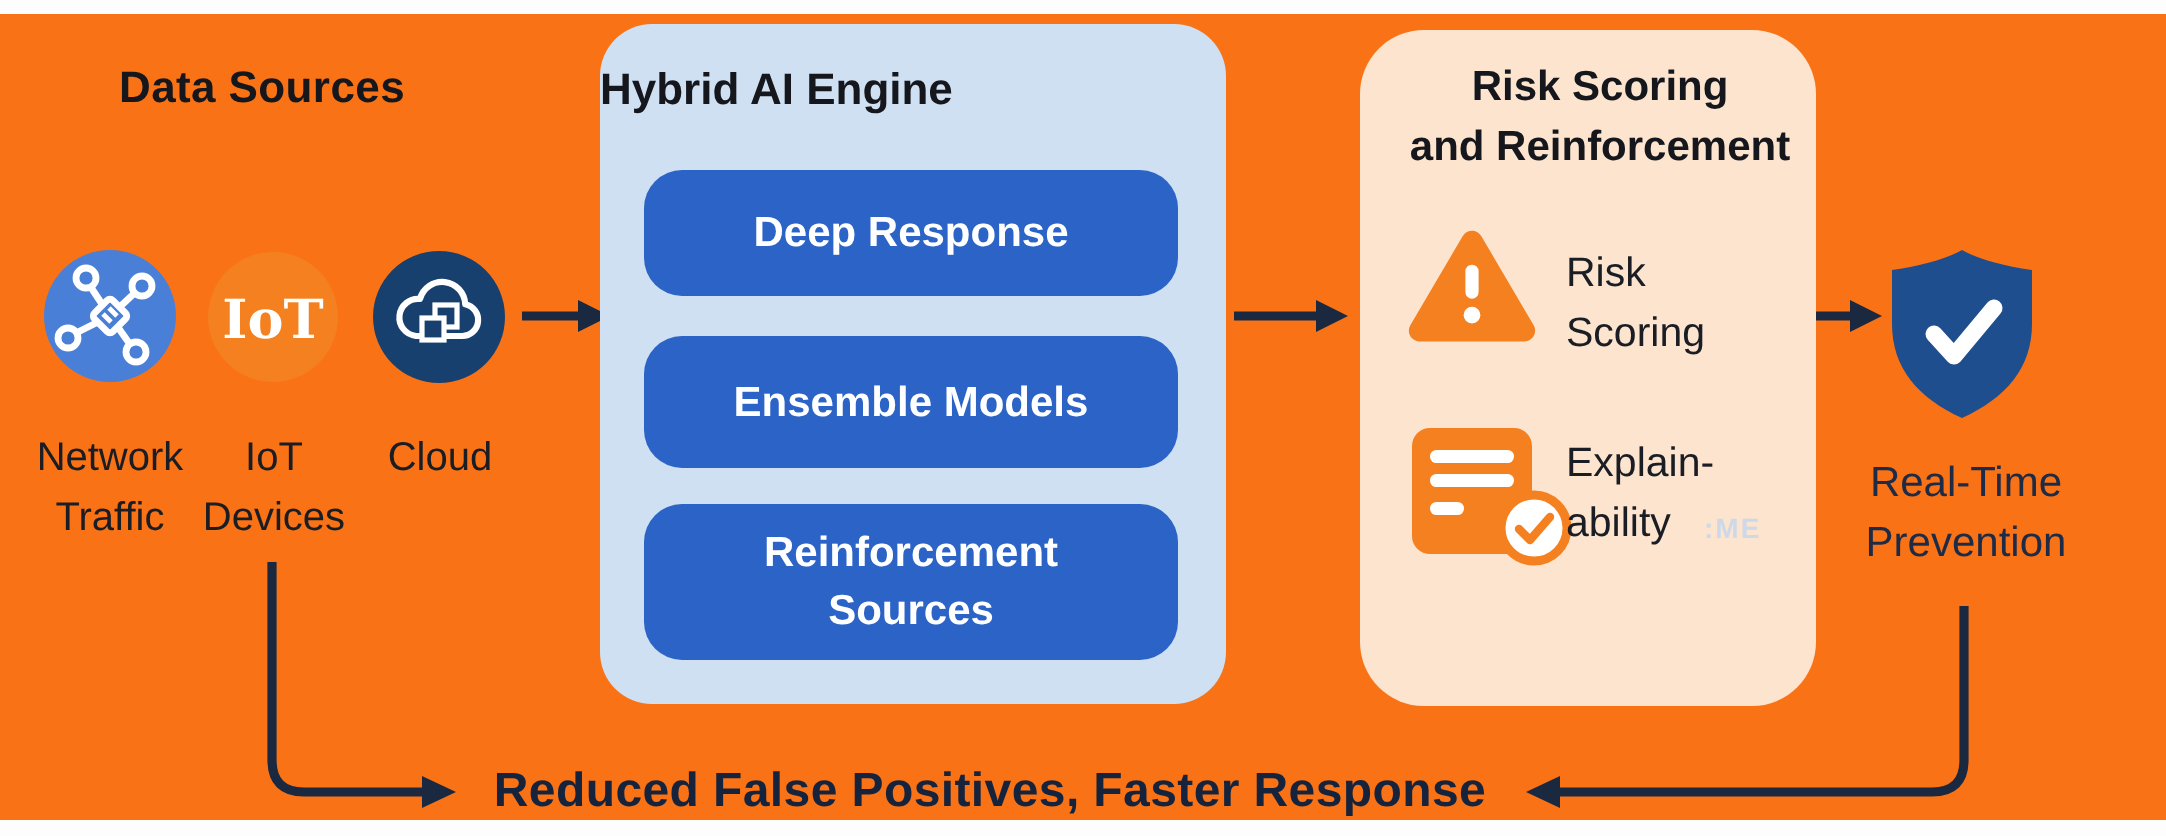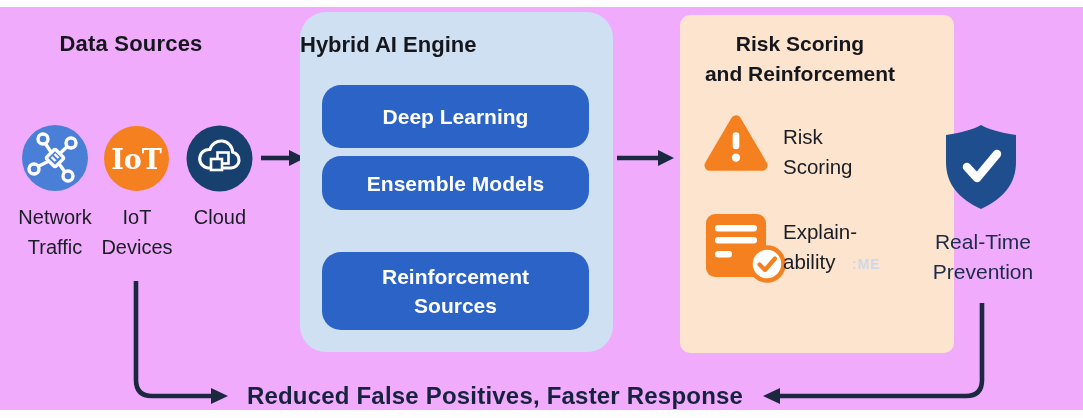--- a/index.html
+++ b/index.html
@@ -1,31 +1,31 @@
 <!DOCTYPE html>
 <html><head>
 <meta charset="utf-8">
 <style>
   html,body{margin:0;padding:0;background:#e9eaec;}
   .canvas{
-    position:relative;width:1083px;height:418px;background:#f0abfc;
+    position:relative;width:1083px;height:418px;background:#f97316;
     font-family:"Liberation Sans",sans-serif;overflow:hidden;
   }
   .abs{position:absolute;}
   .strip{background:#fdfdfe;left:0;width:1083px;}
   .sec-title{font-weight:bold;font-size:22px;color:#15171c;text-align:center;letter-spacing:.2px;}
-  .icon-label{font-size:20px;color:#1a1d23;text-align:center;line-height:30px;}
+  .icon-label{font-size:20px;color:#1a1d23;text-align:center;line-height:30px;margin-top:12px;}
   .engine-box{background:#cfe0f3;border-radius:26px;}
   .engine-title{font-weight:bold;font-size:22px;color:#15171c;text-align:left;width:100%;top:20px;left:0;}
   .engine-btn{
     background:#2b63c6;border-radius:19px;color:#ffffff;font-weight:bold;font-size:21px;
     display:flex;align-items:center;justify-content:center;text-align:center;
     line-height:29px;padding:0 40px;box-sizing:border-box;left:22px;width:267px;
   }
-  .risk-box{background:#fce4cf;border-radius:10px;padding-left:46px;}
+  .risk-box{background:#fce4cf;border-radius:32px;}
   .risk-title{font-weight:bold;font-size:21px;color:#15171c;text-align:center;line-height:30px;left:12px;width:216px;top:14px;}
   .risk-label{font-size:20.5px;color:#1a1d23;line-height:30px;}
   .watermark{font-weight:bold;font-size:14px;color:#cdd9e9;letter-spacing:1px;}
   .prevention-label{font-size:21px;color:#1d2b47;text-align:center;line-height:30px;}
   .footer-text{font-weight:bold;font-size:24px;color:#16233c;text-align:center;letter-spacing:.2px;}
   svg{display:block;}
   .connectors{left:0;top:0;pointer-events:none;}
 </style>
 </head>
 <body>
@@ -96,22 +96,22 @@
   <div class="abs icon-label" style="left:96px;top:202px;width:82px;">
     <span style="display:block">IoT</span>
     <span style="display:block">Devices</span>
   </div>
   <div class="abs icon-label" style="left:179px;top:202px;width:82px;">
     <span style="display:block">Cloud</span>
   </div>
 
   <div class="abs engine-box" style="left:300px;top:12px;width:313px;height:340px;">
     <div class="abs engine-title">Hybrid AI Engine</div>
-    <div class="abs engine-btn" style="top:73px;height:63px;">Deep Learning</div>
-    <div class="abs engine-btn" style="top:144px;height:54px;">Ensemble Models</div>
+    <div class="abs engine-btn" style="top:73px;height:63px;">Deep Response</div>
+    <div class="abs engine-btn" style="top:156px;height:66px;">Ensemble Models</div>
     <div class="abs engine-btn" style="top:240px;height:78px;">Reinforcement Sources</div>
   </div>
 
   <div class="abs risk-box" style="left:680px;top:15px;width:228px;height:338px;">
     <div class="abs risk-title">
       <span style="display:block">Risk Scoring</span>
       <span style="display:block">and Reinforcement</span>
     </div>
 
     <div class="abs" style="left:22px;top:96px;width:68px;height:66px;">

